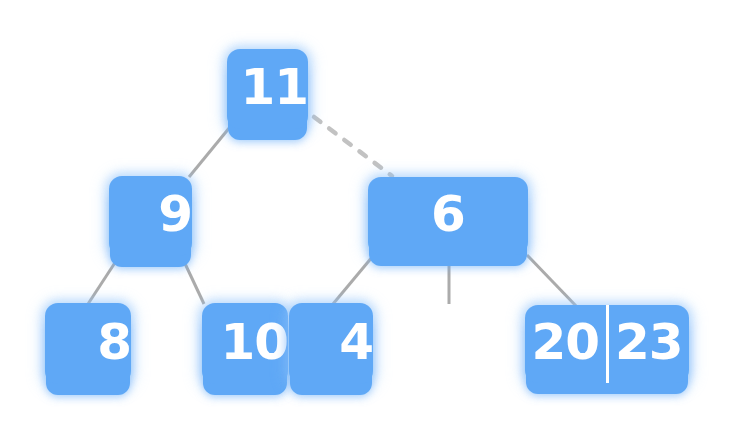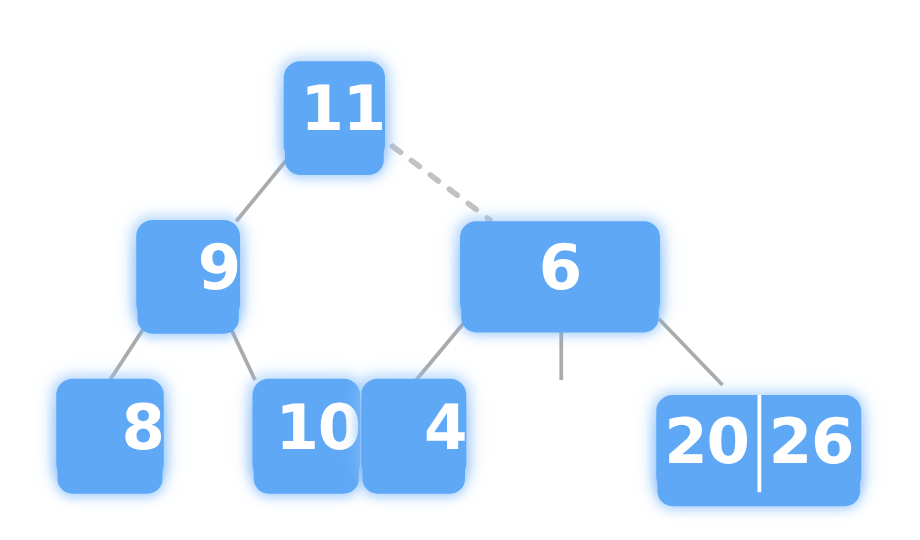--- a/index.html
+++ b/index.html
@@ -114,23 +114,23 @@
 
   <div class="node" style="left:168px; top:303px; width:86px; height:81px;margin-left:34px;">
     <span class="key">10</span>
   </div>
 
   <div class="node" style="left:289px; top:303px; width:84px; height:81px;">
     <span class="key">4</span>
   </div>
 
 
-  <div class="node" style="left:525px; top:316px; width:164px; height:78px;">
+  <div class="node" style="left:525px; top:305px; width:164px; height:78px;">
     <div class="cell">
       <span class="key">20</span>
     </div>
     <div class="divider"></div>
     <div class="cell">
-      <span class="key">26</span>
+      <span class="key">23</span>
     </div>
   </div>
 
 </div>
 
 </body></html>

